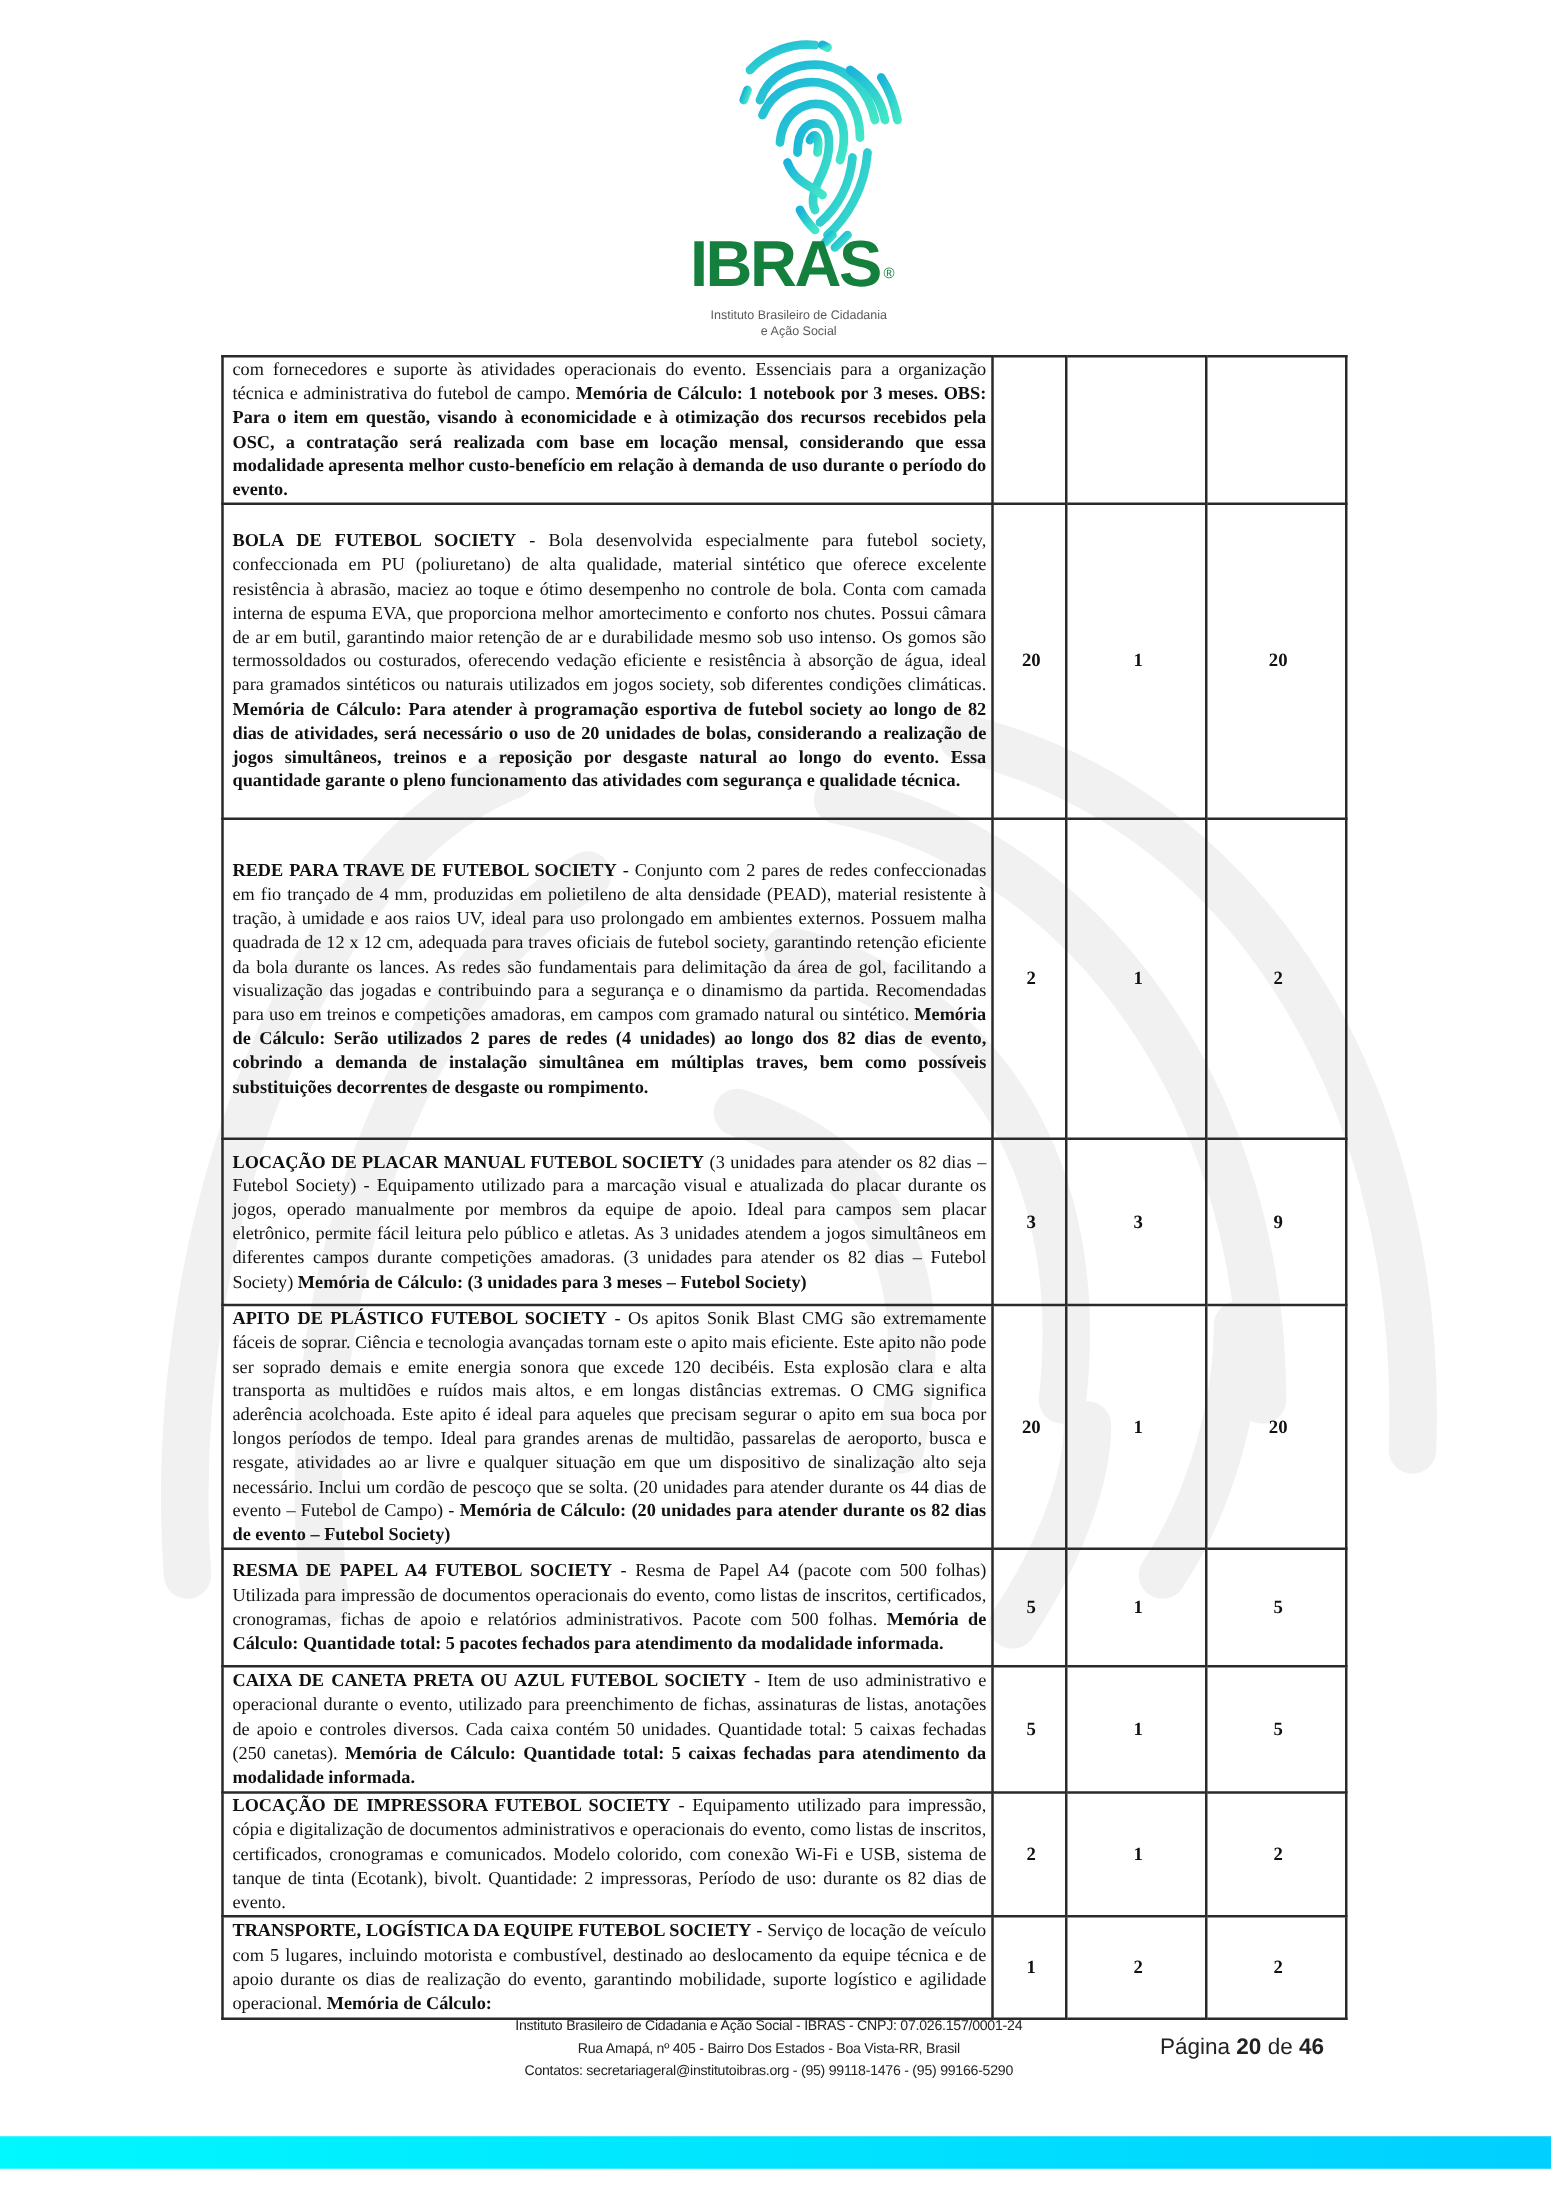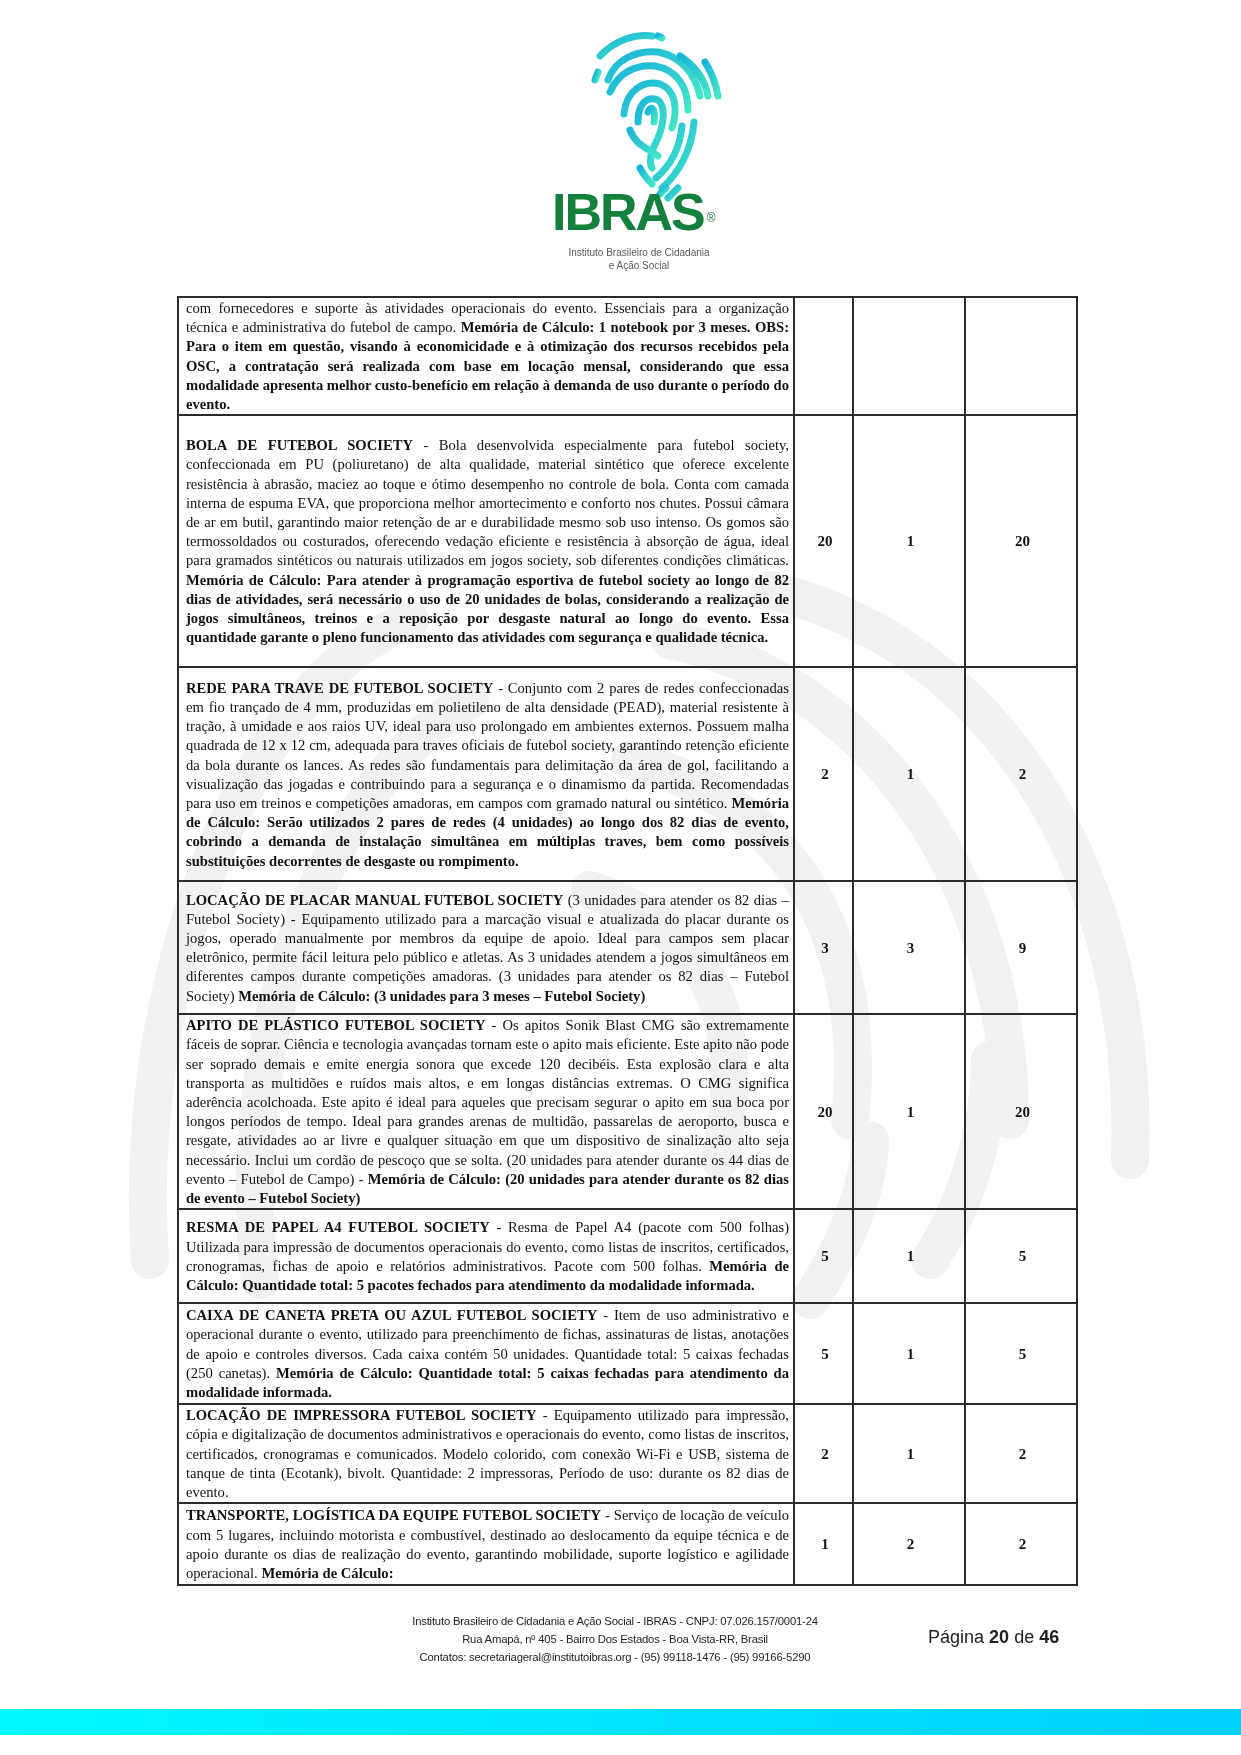--- a/index.html
+++ b/index.html
@@ -1,19 +1,19 @@
 <!DOCTYPE html>
 <html><head>
 <meta charset="utf-8">
 <style>
   html, body { margin:0; padding:0; background:#ffffff; }
   body { width:1241px; height:1755px; position:relative; overflow:hidden; font-family:"Liberation Serif", serif; color:#111; }
   .logo { position:absolute; left:540px; top:18px; width:200px; height:262px; }
   .watermark { position:absolute; left:110px; top:560px; width:1060px; height:760px; pointer-events:none; }
-  table.items { position:absolute; left:177px; top:296px; width:866px; border-collapse:collapse; table-layout:fixed; }
+  table.items { position:absolute; left:177px; top:284px; width:866px; border-collapse:collapse; table-layout:fixed; }
   table.items td { border:2px solid #2a2a2a; padding:1px 4px 0 7px; vertical-align:middle; }
   td.desc { width:603px; font-size:14.6px; line-height:19.2px; text-align:justify; text-align-last:left; }
   td.desc b { font-weight:bold; }
   td.num { text-align:center; font-weight:bold; font-size:15px; padding:0; }
   td.c1 { width:46px; } td.c2 { width:99px; } td.c3 { width:99px; }
   .footer { position:absolute; left:380px; top:1612px; width:470px; text-align:center; font-family:"Liberation Sans", sans-serif; font-size:11.3px; line-height:18px; color:#222; letter-spacing:-0.2px; }
   .page { position:absolute; left:928px; top:1627px; font-family:"Liberation Sans", sans-serif; font-size:18px; color:#222; }
   .page b { font-weight:bold; }
   .bar { position:absolute; left:0; top:1709px; width:1241px; height:26px; background:linear-gradient(90deg,#00f8ff 0%,#00e4ff 50%,#00cfff 100%); }
 </style>
@@ -76,21 +76,21 @@
       <td class="num c1"></td>
       <td class="num c2"></td>
       <td class="num c3"></td>
     </tr>
     <tr style="height:252px;">
       <td class="desc"><b>BOLA DE FUTEBOL SOCIETY</b><span> - Bola desenvolvida especialmente para futebol society, confeccionada em PU (poliuretano) de alta qualidade, material sintético que oferece excelente resistência à abrasão, maciez ao toque e ótimo desempenho no controle de bola. Conta com camada interna de espuma EVA, que proporciona melhor amortecimento e conforto nos chutes. Possui câmara de ar em butil, garantindo maior retenção de ar e durabilidade mesmo sob uso intenso. Os gomos são termossoldados ou costurados, oferecendo vedação eficiente e resistência à absorção de água, ideal para gramados sintéticos ou naturais utilizados em jogos society, sob diferentes condições climáticas. </span><b>Memória de Cálculo: Para atender à programação esportiva de futebol society ao longo de 82 dias de atividades, será necessário o uso de 20 unidades de bolas, considerando a realização de jogos simultâneos, treinos e a reposição por desgaste natural ao longo do evento. Essa quantidade garante o pleno funcionamento das atividades com segurança e qualidade técnica.</b></td>
       <td class="num c1">20</td>
       <td class="num c2">1</td>
       <td class="num c3">20</td>
     </tr>
-    <tr style="height:214px;">
+    <tr style="height:256px;">
       <td class="desc"><b>REDE PARA TRAVE DE FUTEBOL SOCIETY</b><span> - Conjunto com 2 pares de redes confeccionadas em fio trançado de 4 mm, produzidas em polietileno de alta densidade (PEAD), material resistente à tração, à umidade e aos raios UV, ideal para uso prolongado em ambientes externos. Possuem malha quadrada de 12 x 12 cm, adequada para traves oficiais de futebol society, garantindo retenção eficiente da bola durante os lances. As redes são fundamentais para delimitação da área de gol, facilitando a visualização das jogadas e contribuindo para a segurança e o dinamismo da partida. Recomendadas para uso em treinos e competições amadoras, em campos com gramado natural ou sintético. </span><b>Memória de Cálculo: Serão utilizados 2 pares de redes (4 unidades) ao longo dos 82 dias de evento, cobrindo a demanda de instalação simultânea em múltiplas traves, bem como possíveis substituições decorrentes de desgaste ou rompimento.</b></td>
       <td class="num c1">2</td>
       <td class="num c2">1</td>
       <td class="num c3">2</td>
     </tr>
     <tr style="height:133px;">
       <td class="desc"><b>LOCAÇÃO DE PLACAR MANUAL FUTEBOL SOCIETY</b><span> (3 unidades para atender os 82 dias – Futebol Society) - Equipamento utilizado para a marcação visual e atualizada do placar durante os jogos, operado manualmente por membros da equipe de apoio. Ideal para campos sem placar eletrônico, permite fácil leitura pelo público e atletas. As 3 unidades atendem a jogos simultâneos em diferentes campos durante competições amadoras. (3 unidades para atender os 82 dias – Futebol Society) </span><b>Memória de Cálculo: (3 unidades para 3 meses – Futebol Society)</b></td>
       <td class="num c1">3</td>
       <td class="num c2">3</td>
       <td class="num c3">9</td>

